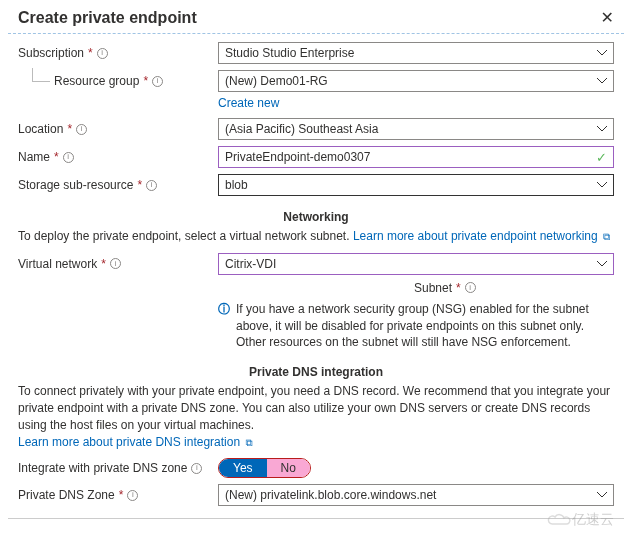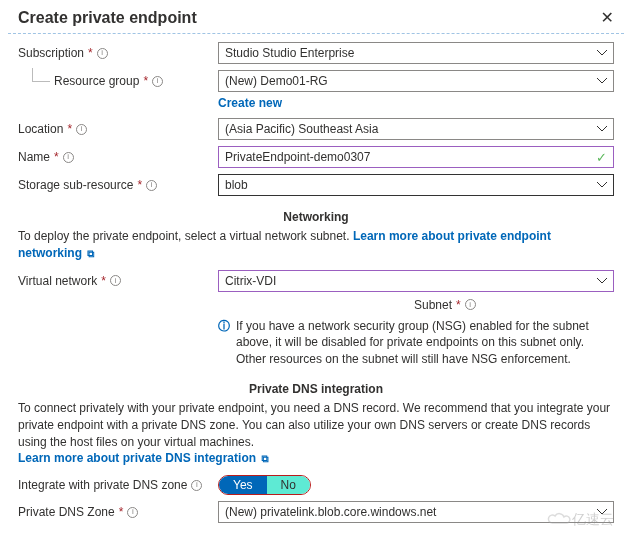--- a/index.html
+++ b/index.html
@@ -116,21 +116,20 @@
     position: absolute;
     right: 6px;
     top: 50%;
     transform: translateY(-50%);
   }
   .chev svg { display: block; }
   .link {
     color: #0067b8;
     font-size: 12px;
     cursor: pointer;
-    font-weight: bold;
   }
   .link .ext {
     font-size: 10px;
     margin-left: 2px;
   }
   .section-h {
     font-weight: 600;
     font-size: 12px;
     margin: 14px 0 4px 0;
     text-align: center;
@@ -164,35 +163,35 @@
   .toggle span {
     padding: 2px 14px;
     display: flex;
     align-items: center;
   }
   .toggle .on {
     background: #0067b8;
     color: #fff;
   }
   .toggle .off {
-    background: #5eead4;
+    background: #f9a8d4;
     color: #323130;
   }
   .solid-sep {
     border: none;
     border-top: 1px solid #ccc;
     margin: 12px 0 8px 0;
   }
   .watermark {
     position: absolute;
     right: 10px;
     bottom: 6px;
     opacity: 0.4;
     display: flex;
-    align-items: flex-start;
+    align-items: center;
     color: #888;
     font-size: 14px;
   }
   .watermark svg { display: block; }
   .page { position: relative; width: 624px; height: 535px; padding-left: 8px; }
   .create-new-row { margin-left: 200px; margin-top: -2px; margin-bottom: 8px; }
 </style>
 </head>
 <body>
 

